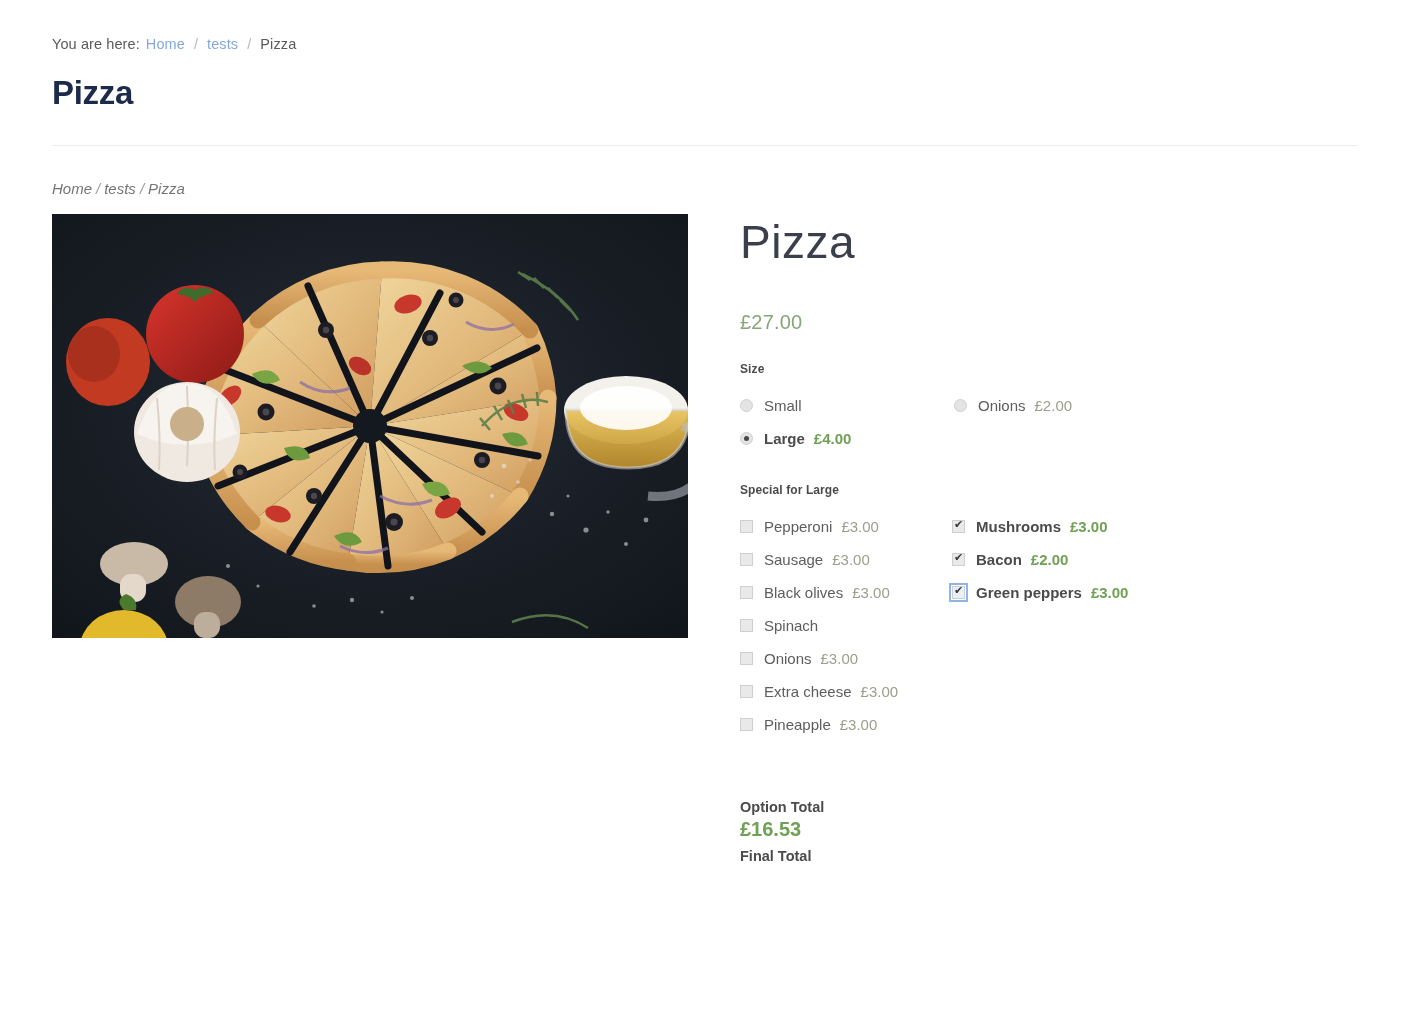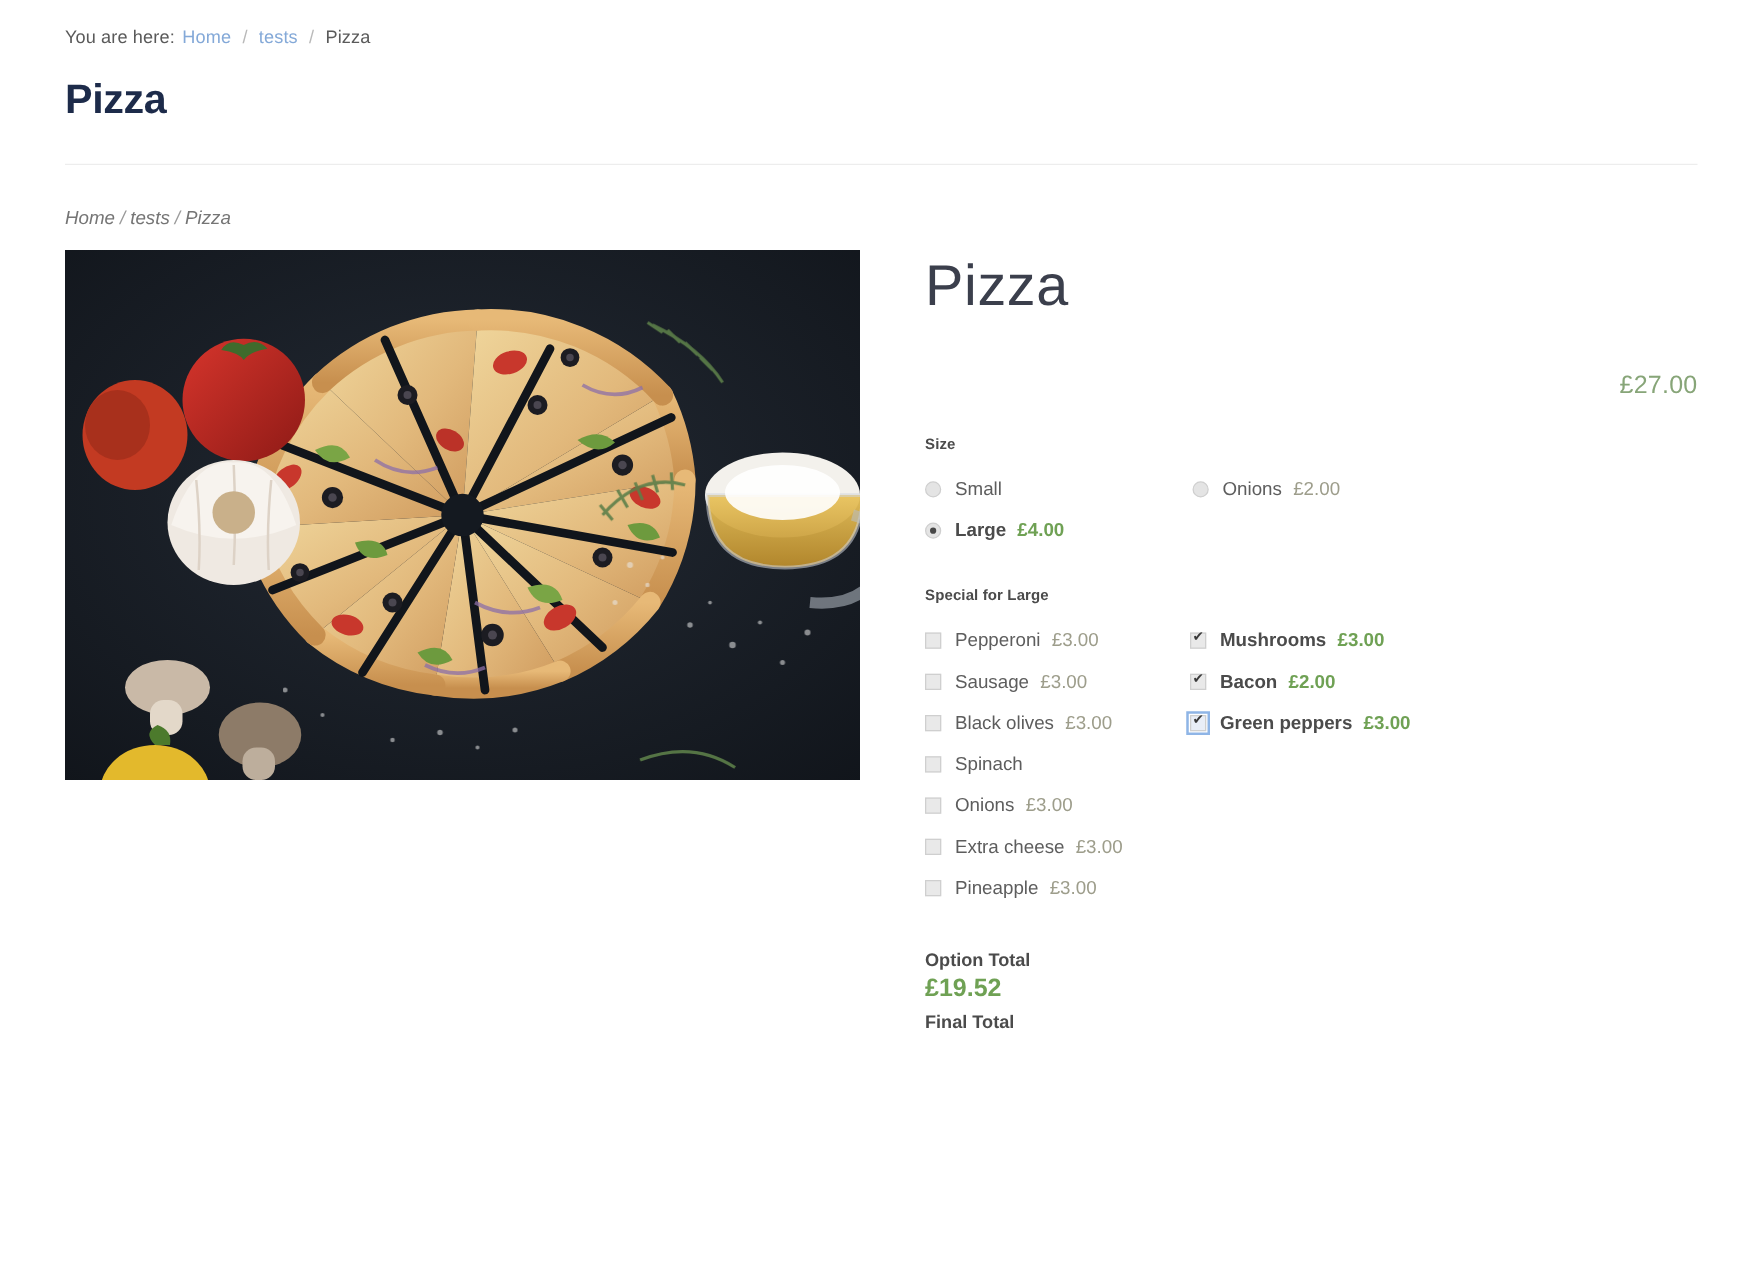--- a/index.html
+++ b/index.html
@@ -7,21 +7,21 @@
   body {
     width:1410px; height:1028px;
     background:#ffffff;
     font-family:"Liberation Sans", sans-serif;
     color:#4a4a4a;
     overflow:hidden;
     position:relative;
   }
 
   
-  .page-header { padding:22px 52px 0 52px; }
+  .page-header { padding:36px 52px 0 52px; }
   .you-are-here {
     font-size:14.5px; color:#5a5a5a; letter-spacing:.1px;
     display:flex; align-items:center; gap:0;
   }
   .you-are-here .lead { margin-right:6px; }
   .yh-link { color:#84a9d8; text-decoration:none; }
   .yh-sep { color:#b9b9b9; margin:0 9px; }
   .yh-current { color:#5a5a5a; }
 
   h1.page-title {
@@ -57,21 +57,21 @@
 
   
   .summary { flex:1; padding-left:52px; padding-top:2px; }
 
   h2.product-title {
     margin:0; font-size:46px; font-weight:300;
     color:#3b3f4c; letter-spacing:.5px; line-height:1.15;
   }
   .price {
     margin-top:42px;
-    font-size:20px; color:#87a578; letter-spacing:.2px;text-align:right;
+    font-size:20px; color:#87a578; letter-spacing:.2px;
   }
 
   .field-group { margin-top:28px; }
   .field-label {
     font-size:12px; font-weight:bold; color:#4b4b4b;
     margin-bottom:13px; letter-spacing:.1px;
   }
 
   .opt-grid { display:flex; flex-wrap:wrap; }
   .opt-col { width:214px; flex:0 0 214px; }
@@ -125,21 +125,21 @@
   }
   .note-box .grip {
     position:absolute; right:2px; bottom:2px;
     width:10px; height:10px;
     background:
       linear-gradient(135deg, transparent 0 45%, #b9b9b9 45% 55%, transparent 55% 100%),
       linear-gradient(135deg, transparent 0 70%, #b9b9b9 70% 80%, transparent 80% 100%);
   }
 
   
-  .totals { margin-top:34px; }
+  .totals { margin-top:58px; }
   .tot-label { font-size:14.5px; font-weight:bold; color:#4b4b4b; }
   .tot-value { font-size:20px; font-weight:bold; color:#6fa154; margin:3px 0 7px 0; }
 </style>
 </head>
 <body>
 
 <div class="page-header">
   <div class="you-are-here">
     <span class="lead">You are here:</span>
     <a href="#" class="yh-link">Home</a>
@@ -459,19 +459,19 @@
             <span class="amt">£3.00</span>
           </label>
         </div>
 
       </div>
     </div>
 
 
     <div class="totals">
       <div class="tot-label">Option Total</div>
-      <div class="tot-value">£19.52</div>
+      <div class="tot-value">£16.53</div>
       <div class="tot-label">Final Total</div>
 
     </div>
 
   </div>
 </div>
 
 </body></html>

